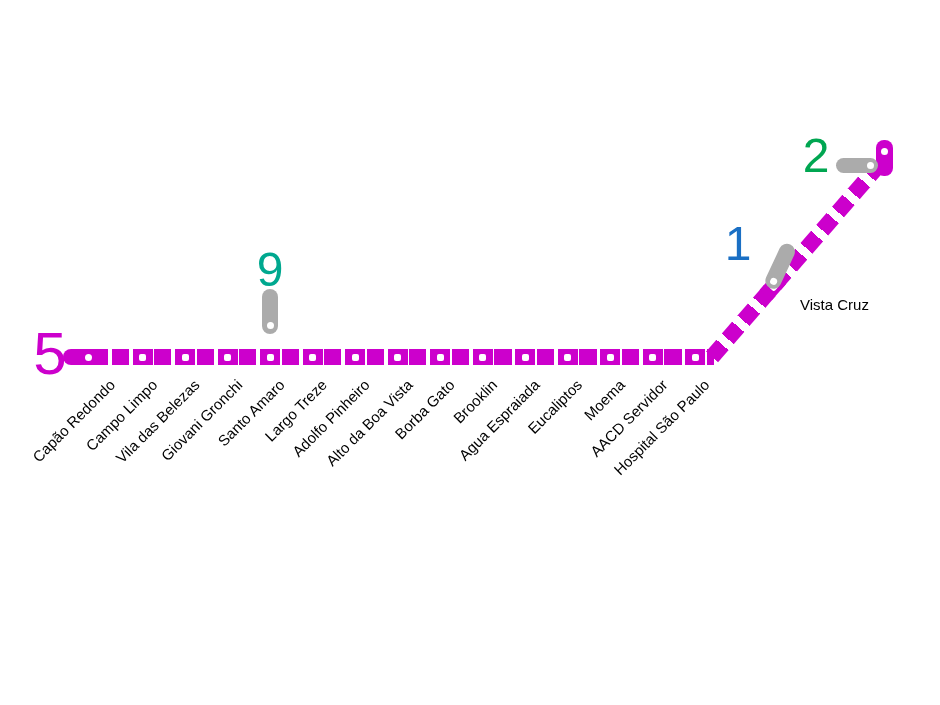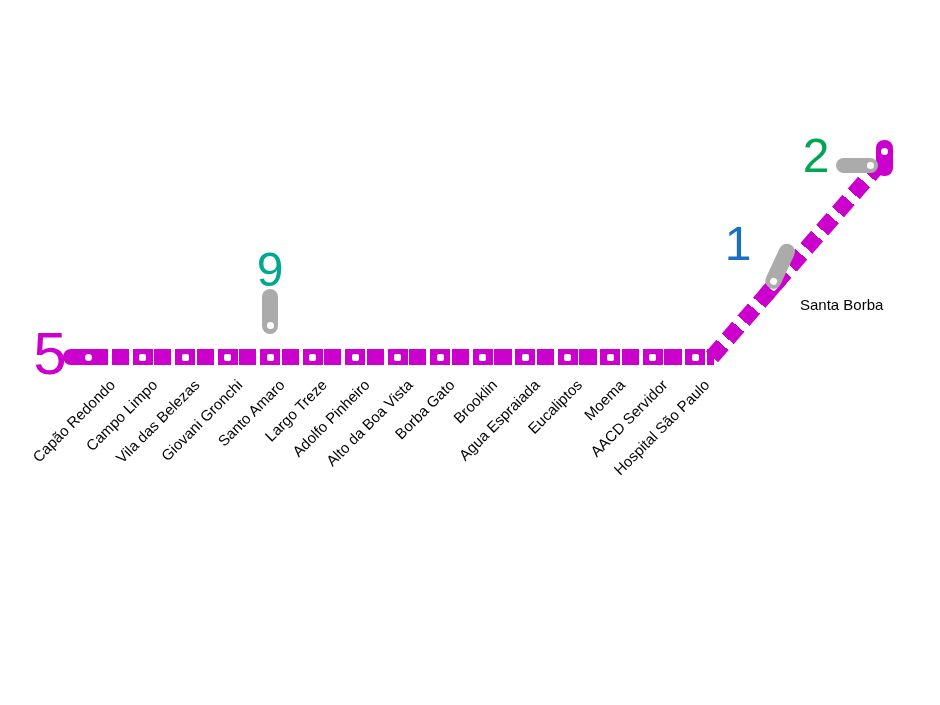--- a/index.html
+++ b/index.html
@@ -167,15 +167,15 @@
   <div class="marker marker-1">
     <span class="hole"></span>
   </div>
   <div class="badge badge-1">1</div>
 
   <div class="marker marker-2">
     <span class="hole"></span>
   </div>
   <div class="badge badge-2">2</div>
 
-  <div class="sc-label">Santa Borba</div>
+  <div class="sc-label">Vista Cruz</div>
 
 </div>
 
 </body></html>

